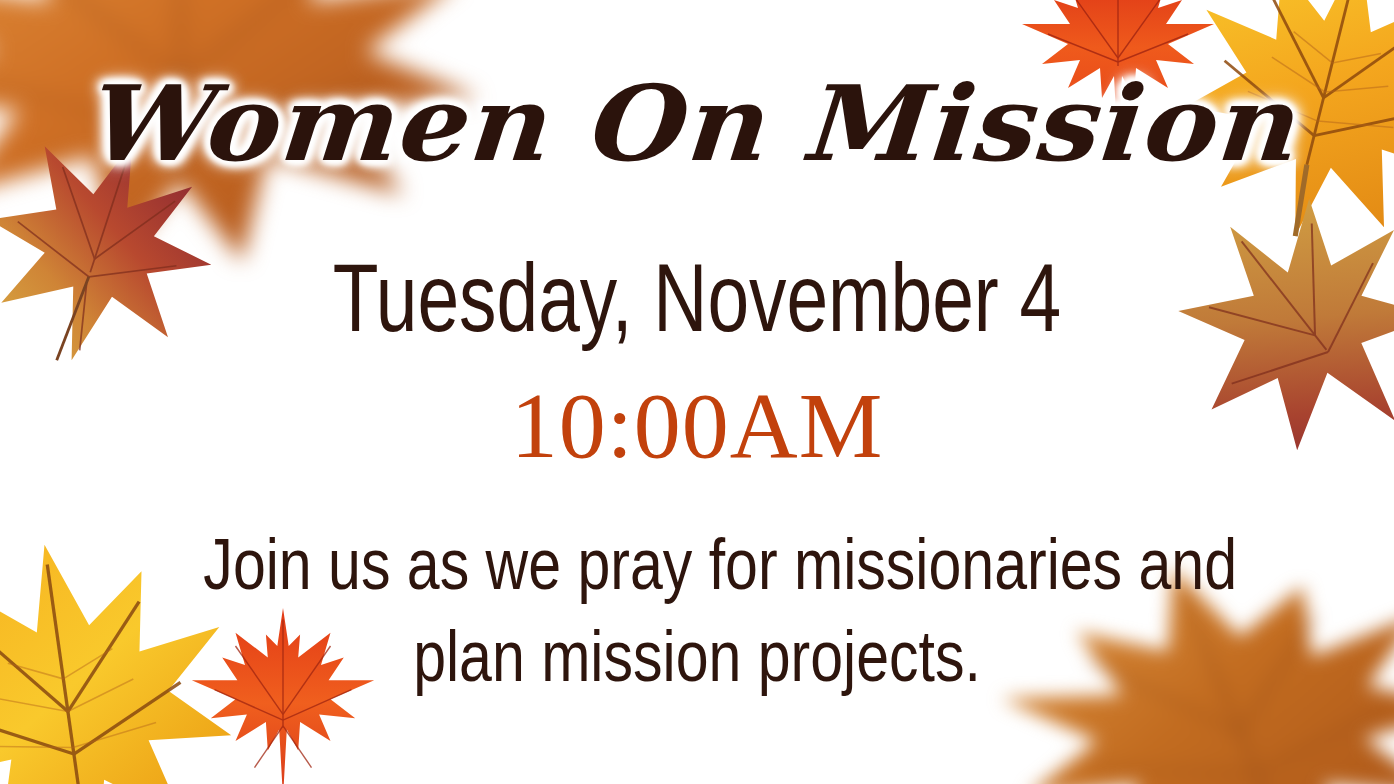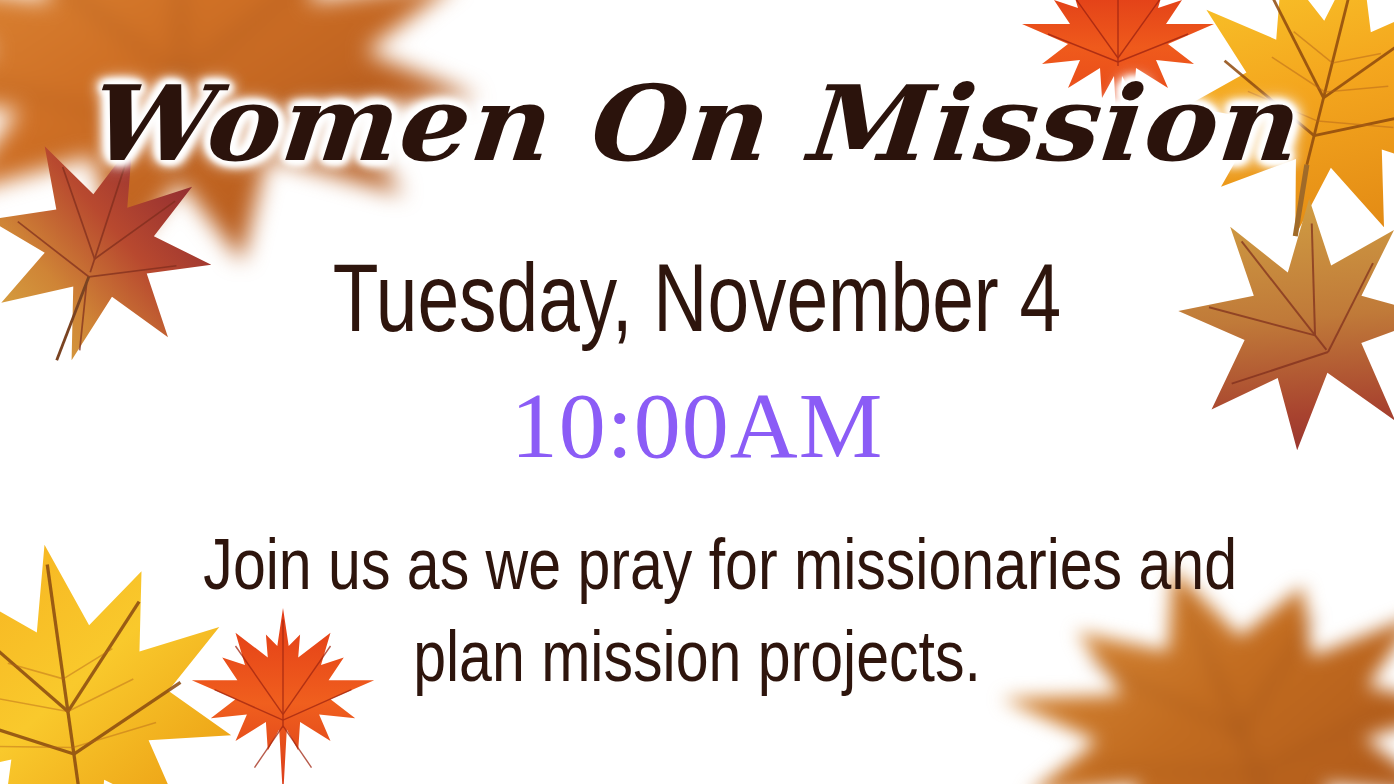--- a/index.html
+++ b/index.html
@@ -91,21 +91,21 @@
     position: absolute;
     top: 376px;
     left: 0;
     right: 0;
     text-align: center;
     font-family: "Liberation Serif", "DejaVu Serif", serif;
     font-weight: 400;
     font-size: 94px;
     line-height: 1.05;
     letter-spacing: 1px;
-    color: #8b5cf6;
+    color: #c2410c;
     white-space: nowrap;
   }
 
   .body-copy {
     position: absolute;
     top: 518px;
     left: 95px;
     right: 95px;
     text-align: center;
     font-family: "Liberation Sans Narrow", "Liberation Sans", sans-serif;

